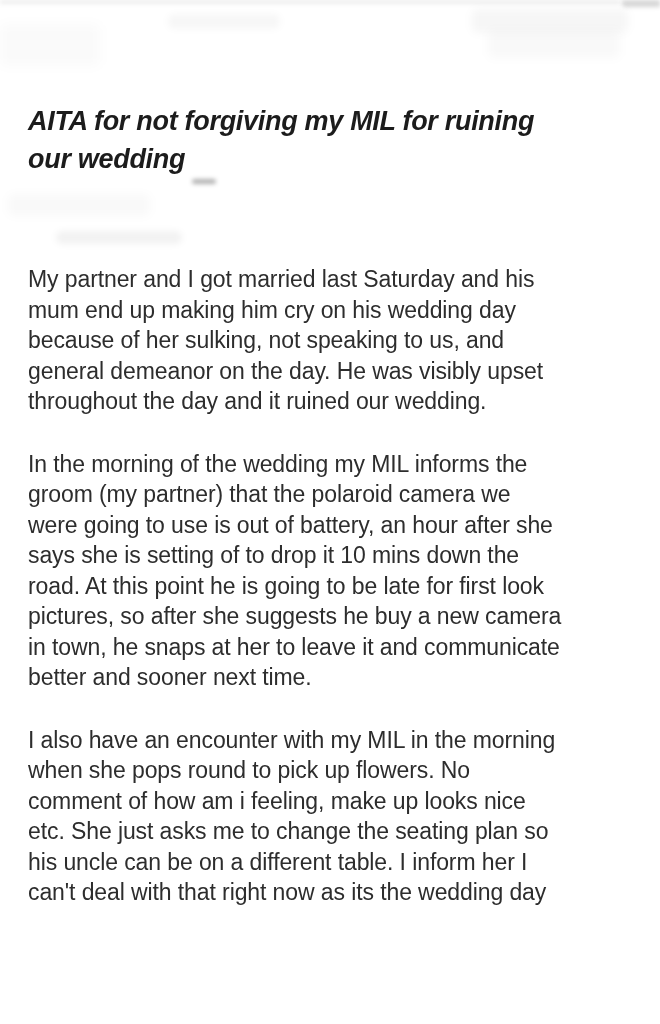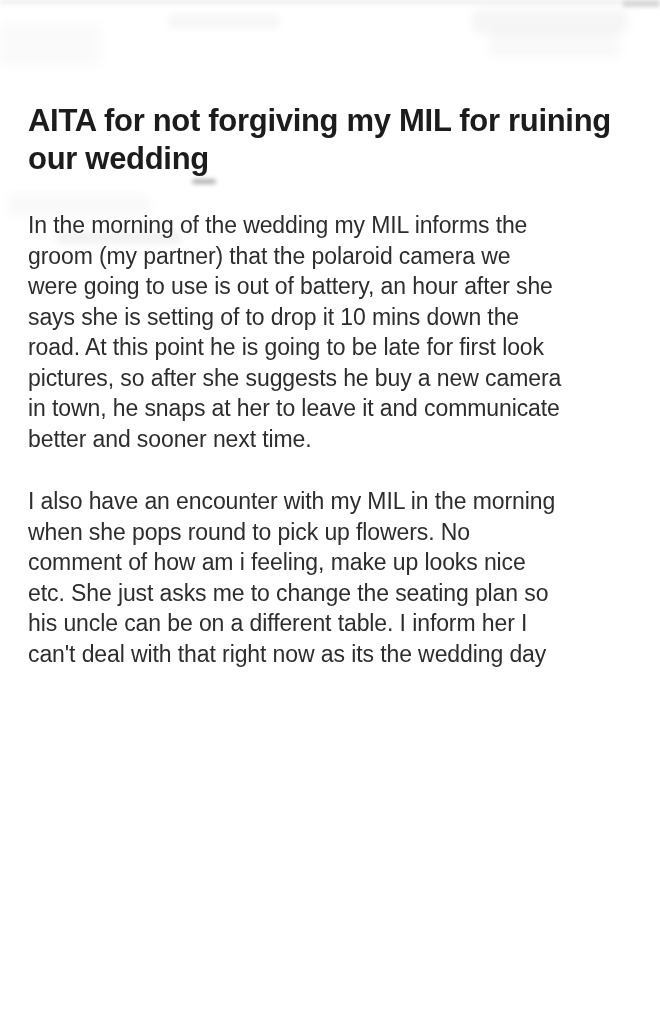--- a/index.html
+++ b/index.html
@@ -13,26 +13,27 @@
     height: 1024px;
     overflow: hidden;
     background: var(--background, #ffffff);
     font-family: "Liberation Sans", "DejaVu Sans", sans-serif;
   }
   .content {
     padding: 0 28px;
   }
   .post-title {
     margin: 102px 0 0 0;
-    font-size: 31px;
+    font-size: 27px;
     line-height: 38px;
     font-weight: 700;
     letter-spacing: -0.3px;
     color: var(--title-text, #1c1c1c);
     white-space: pre;
+    font-style: italic;
   }
   .post-paragraph {
     margin: 32px 0 0 0;
     font-size: 23px;
     line-height: 30.5px;
     letter-spacing: -0.1px;
     font-weight: 400;
     color: var(--body-text, #2d2d2d);
     white-space: pre;
   }
@@ -67,20 +68,25 @@
   <div class="smudge smudge-c"></div>
   <div class="smudge smudge-d"></div>
   <div class="smudge smudge-dash"></div>
   <div class="smudge smudge-e"></div>
   <div class="smudge smudge-f"></div>
 
   <div class="content">
     <h1 class="post-title">AITA for not forgiving my MIL for ruining
 our wedding</h1>
 
+    <p class="post-paragraph first">My partner and I got married last Saturday and his
+mum end up making him cry on his wedding day
+because of her sulking, not speaking to us, and
+general demeanor on the day. He was visibly upset
+throughout the day and it ruined our wedding.</p>
 
 
     <p class="post-paragraph">In the morning of the wedding my MIL informs the
 groom (my partner) that the polaroid camera we
 were going to use is out of battery, an hour after she
 says she is setting of to drop it 10 mins down the
 road. At this point he is going to be late for first look
 pictures, so after she suggests he buy a new camera
 in town, he snaps at her to leave it and communicate
 better and sooner next time.</p>

